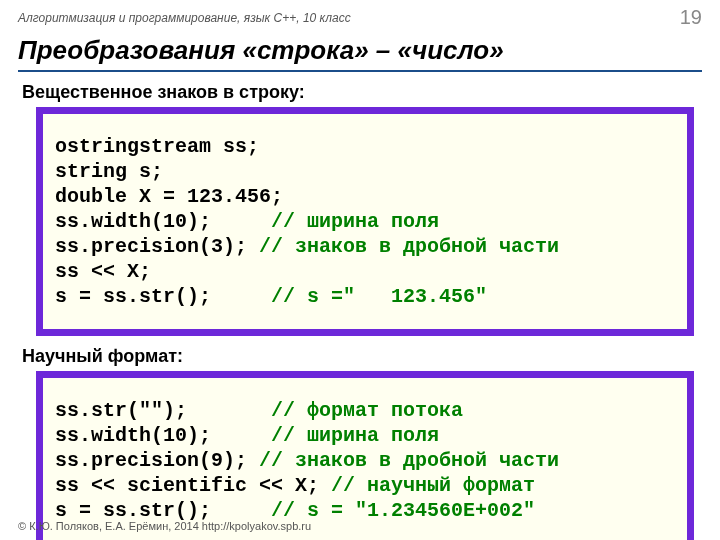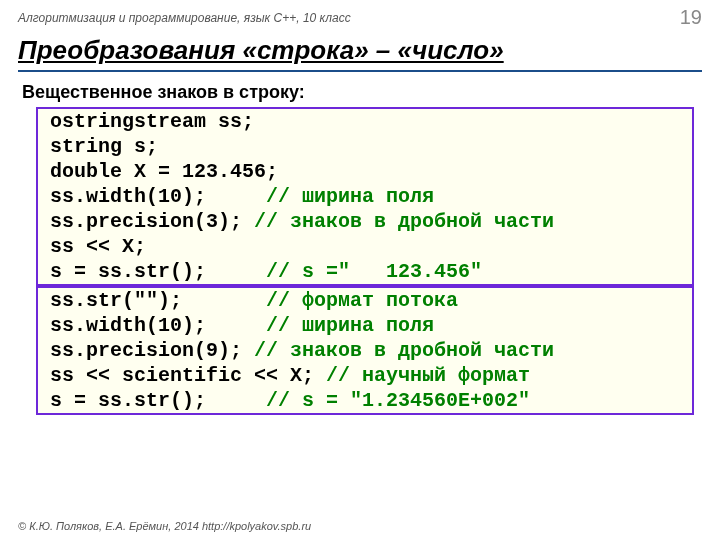--- a/index.html
+++ b/index.html
@@ -1,26 +1,26 @@
 <!DOCTYPE html>
 <html><head>
 <meta charset="utf-8">
 <style>
   * { box-sizing: border-box; margin: 0; padding: 0; }
   html, body { width: 720px; height: 540px; font-family: Arial, sans-serif; background: #fff; }
   .slide { width: 720px; height: 540px; position: relative; padding: 0 18px; }
   .header { display: flex; justify-content: space-between; align-items: center; padding-top: 6px; font-size: 12px; font-style: italic; color: #555; }
   .pagenum { font-style: normal; color: #888; font-size: 20px; }
-  .title { font-size: 26px; font-weight: bold; font-style: italic; color: #000; margin-top: 6px; padding-bottom: 4px; border-bottom: 2px solid #1b4e8a; text-decoration: underline; }
+  .title { font-size: 26px; font-weight: bold; font-style: italic; color: #000; margin-top: 6px; padding-bottom: 4px; border-bottom: 2px solid #1b4e8a; }
   .subhead { font-size: 18px; font-weight: bold; margin: 10px 0 4px 4px; }
-  .codebox { border: 2px solid #6d28d9; background: #fffff0; padding: 0 12px; margin: 0 8px 0 18px; }
+  .codebox { border: 7px solid #6d28d9; background: #fffff0; padding: 20px 12px; margin: 0 8px 0 18px; }
   .codebox pre { font-family: "Courier New", monospace; font-size: 20px; line-height: 1.25; white-space: pre; font-weight: bold; }
   .kw { color: #000; }
   .cm { color: #008000; }
-  .footer { position: absolute; bottom: 8px; left: 18px; font-size: 11px; font-style: italic; color: #555; margin-top: 20px; }
+  .footer { position: absolute; bottom: 8px; left: 18px; font-size: 11px; color: #555; margin-top: 20px; }
 </style>
 </head>
 <body>
 <div class="slide">
 
 <div class="header">
   <span>Алгоритмизация и программирование, язык C++, 10 класс</span>
   <span class="pagenum">19</span>
 </div>
 
@@ -30,20 +30,21 @@
 <div class="codebox">
 <pre><span class="kw">ostringstream </span><span>ss;</span>
 <span class="kw">string </span><span>s;</span>
 <span class="kw">double </span><span>X = 123.456;</span>
 <span>ss.width(10);     </span><span class="cm">// ширина поля</span>
 <span>ss.precision(3); </span><span class="cm">// знаков в дробной части</span>
 <span>ss &lt;&lt; X;</span>
 <span>s = ss.str();     </span><span class="cm">// s ="   123.456"</span></pre>
 </div>
 
+<div class="subhead">Научный формат:</div>
 <div class="codebox">
 <pre><span>ss.str("");       </span><span class="cm">// формат потока</span>
 <span>ss.width(10);     </span><span class="cm">// ширина поля</span>
 <span>ss.precision(9); </span><span class="cm">// знаков в дробной части</span>
 <span>ss &lt;&lt; scientific &lt;&lt; X; </span><span class="cm">// научный формат</span>
 <span>s = ss.str();     </span><span class="cm">// s = "1.234560E+002"</span></pre>
 </div>
 
 <div class="footer">© К.Ю. Поляков, Е.А. Ерёмин, 2014  http://kpolyakov.spb.ru</div>
 

